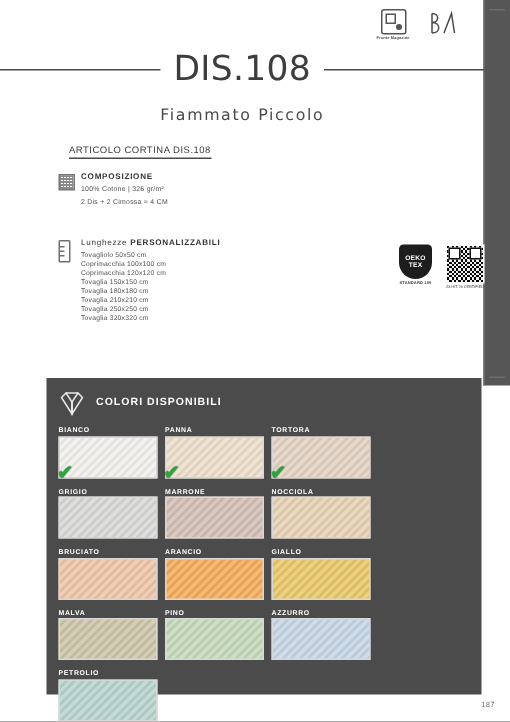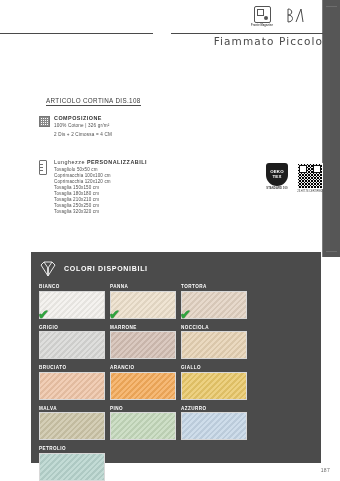--- a/index.html
+++ b/index.html
@@ -112,26 +112,25 @@
   .title-rule-row .rule.right { margin-left: 9px; }
   .doc-title {
     font-size: 23px;
     font-weight: normal;
     letter-spacing: .2px;
     color: #3d3d3d;
     white-space: nowrap;
     font-family: "DejaVu Sans", sans-serif;
   }
   .doc-subtitle {
-    margin-top: 1px;
+    margin-top: 12px;
     font-size: 10.5px;
     letter-spacing: 1.1px;
     color: #4a4a4a;
     font-family: "DejaVu Sans", sans-serif;
-    text-align: right;
   }
 
   
   .article-line {
     position: absolute;
     top: 97px;
     left: 46px;
     font-size: 6.3px;
     letter-spacing: .35px;
     color: #3a3a3a;
@@ -361,20 +360,21 @@
       <svg width="22" height="17" viewBox="0 0 22 17">
         <path d="M4 2 L4 15 M4 2 C9 2 9 8 4 8 C10 8 10 15 4 15" stroke="#4a4a4a" stroke-width="1" fill="none"></path>
         <path d="M12 15 L17 2 L19 15" stroke="#4a4a4a" stroke-width="1" fill="none"></path>
       </svg>
     </div>
   </div>
 
   <div class="title-wrap">
     <div class="title-rule-row">
       <div class="rule left"></div>
+      <div class="doc-title">DIS.108</div>
       <div class="rule right"></div>
     </div>
     <div class="doc-subtitle">Fiammato Piccolo</div>
   </div>
 
   <div class="article-line">ARTICOLO CORTINA DIS.108</div>
 
   <div class="spec spec-composition">
     <div class="spec-icon">
       <div class="icon-fabric"></div>

